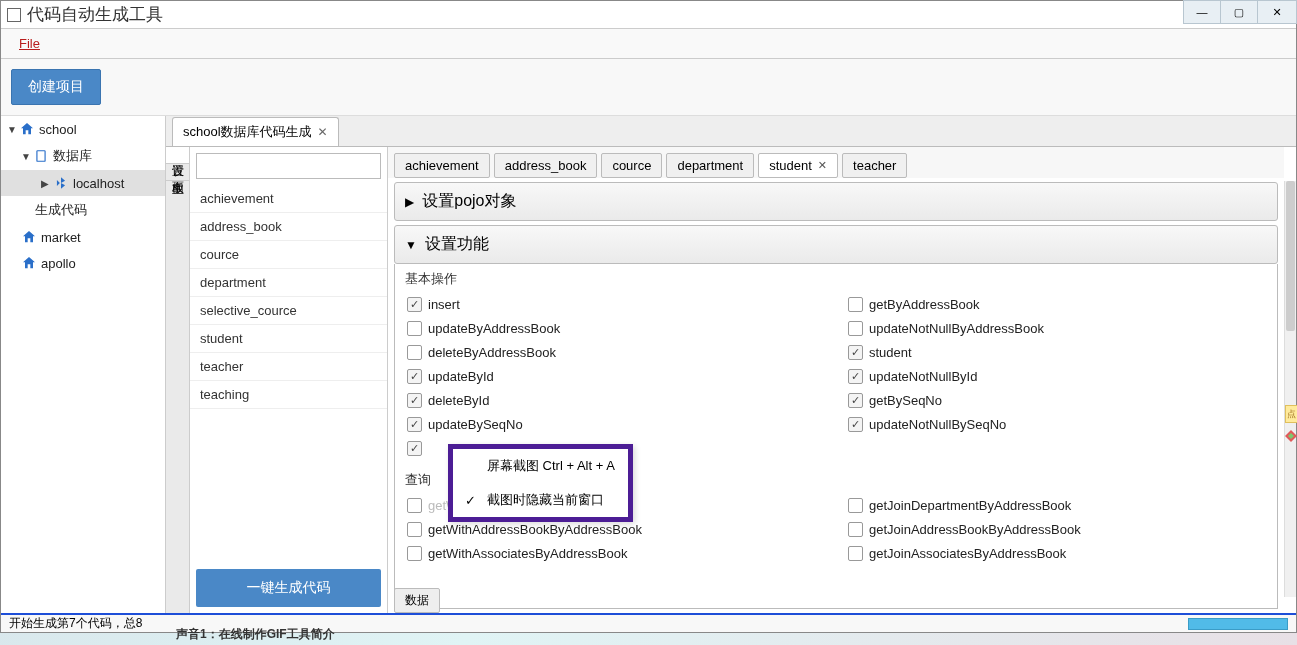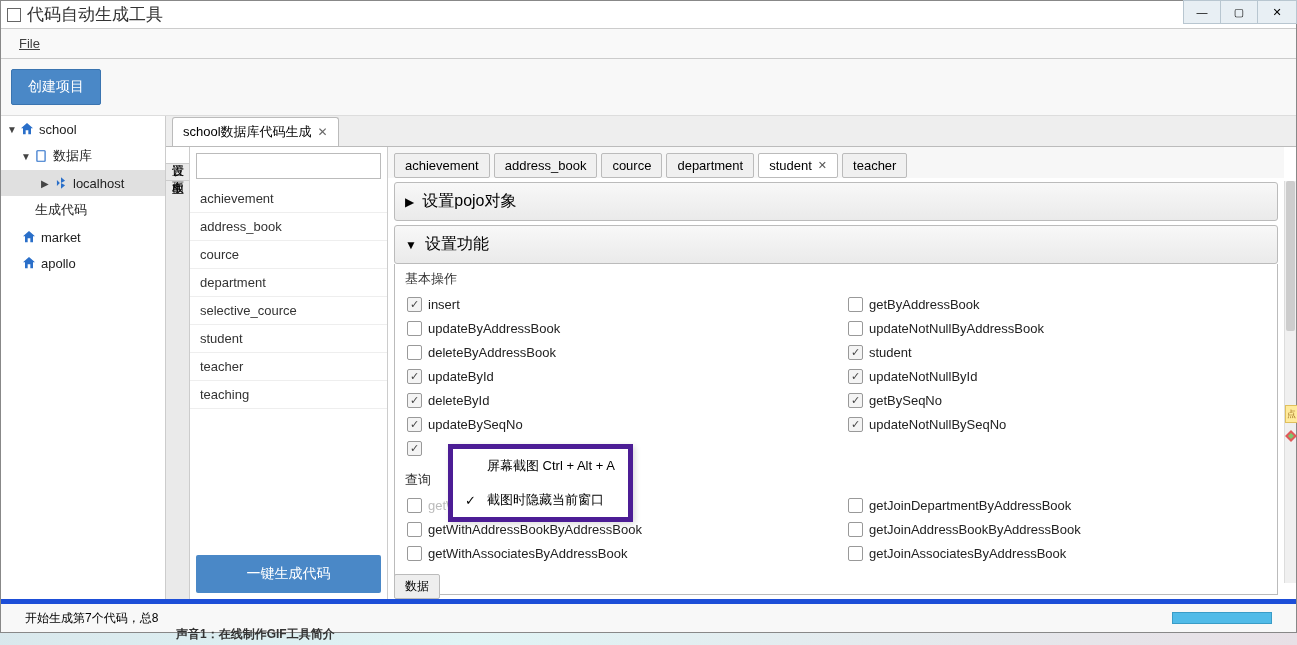--- a/index.html
+++ b/index.html
@@ -8,21 +8,21 @@
     .window { position: absolute; top: 0; left: 0; width: 1297px; height: 633px; background: #fff; border: 1px solid #888; display: flex; flex-direction: column; }
     
     .titlebar { height: 28px; background: #fff; border-bottom: 1px solid #ccc; display: flex; align-items: center; padding: 0 6px; position: relative; }
     .titlebar-icon { width: 14px; height: 14px; border: 1px solid #666; margin-right: 6px; }
     .titlebar-title { font-size: 17px; color: #333; }
     .window-controls { position: absolute; right: -1px; top: -1px; display: flex; }
     .win-btn { width: 38px; height: 24px; display: flex; align-items: center; justify-content: center; border: 1px solid #b8c6d0; background: #e8eff4; margin-left: -1px; font-size: 11px; cursor: default; }
     .win-btn.close { width: 40px; }
     
     .menubar { height: 30px; display: flex; align-items: center; padding: 0 8px; border-bottom: 1px solid #ccc; background: #f9f9f9; }
-    .menubar-item { padding: 4px 10px; font-size: 13px; color: #404040; text-decoration: underline; }
+    .menubar-item { padding: 4px 10px; font-size: 13px; color: #b91c1c; text-decoration: underline; }
     
     .toolbar { padding: 10px; background: #f8f8f8; border-bottom: 1px solid #ddd; }
     .btn-primary { background: #4a88c7; color: #ffffff; border: 1px solid #3a74b0; padding: 8px 16px; font-size: 14px; cursor: pointer; border-radius: 2px; }
     
     .body { flex: 1; display: flex; overflow: hidden; }
     
     .sidebar { width: 165px; background: #fff; border-right: 1px solid #ccc; overflow-y: auto; }
     .tree-item { display: flex; align-items: center; padding: 5px 6px; font-size: 13px; color: #222; cursor: default; }
     .tree-item.selected { background: #e0e0e0; }
     .tree-arrow { width: 10px; font-size: 10px; color: #444; margin-right: 2px; }
@@ -69,21 +69,21 @@
     .cbox { width: 15px; height: 15px; border: 1px solid #999; border-radius: 2px; margin-right: 6px; display: inline-flex; align-items: center; justify-content: center; background: #fff; font-size: 11px; color: #444; flex-shrink: 0; }
     .cbox.checked { background: #f4f4f4; }
     .cbox.checked::after { content: "✓"; }
     
     .bottom-pill { position: absolute; bottom: 0; left: 6px; background: #eee; border: 1px solid #bbb; padding: 3px 10px; font-size: 12px; border-radius: 2px; }
     
     .context-menu { position: absolute; top: 444px; left: 448px; width: 185px; background: #fff; border: 5px solid #4c1d95; box-shadow: 2px 2px 6px rgba(0,0,0,.15); z-index: 100; }
     .cm-item { padding: 8px 12px; font-size: 13px; display: flex; align-items: center; }
     .cm-check { width: 16px; margin-right: 6px; }
     
-    .statusbar { height: 33px; border-top: 5px solid #1d4ed8; padding: 2px 24px; font-size: 12px; display: flex; align-items: center; justify-content: space-between; background: #f8f8f8; }
+    .statusbar { height: 19px; border-top: 2px solid #1d4ed8; padding: 2px 8px; font-size: 12px; display: flex; align-items: center; justify-content: space-between; background: #f8f8f8; }
     .progress { width: 100px; height: 12px; background: #51bbe8; border: 1px solid #3a9cc7; }
     
     .fake-scroll { position: absolute; right: 0; top: 34px; bottom: 16px; width: 12px; background: #f0f0f0; border-left: 1px solid #ddd; }
     .fake-thumb { position: absolute; top: 0; left: 1px; right: 1px; height: 150px; background: #cdcdcd; border-radius: 2px; }
     
     .edge-badge { position: absolute; right: 0; top: 405px; width: 12px; height: 18px; background: #ffeb9c; border: 1px solid #e0c05d; border-right: none; font-size: 9px; display: flex; align-items: center; justify-content: center; color: #a07020; }
     .edge-diamond { position: absolute; right: 0; top: 430px; width: 12px; height: 12px; }
     .edge-diamond svg { display: block; }
     
     .crop-text { position: absolute; bottom: 2px; left: 176px; font-size: 12px; color: #333; font-weight: bold; }

